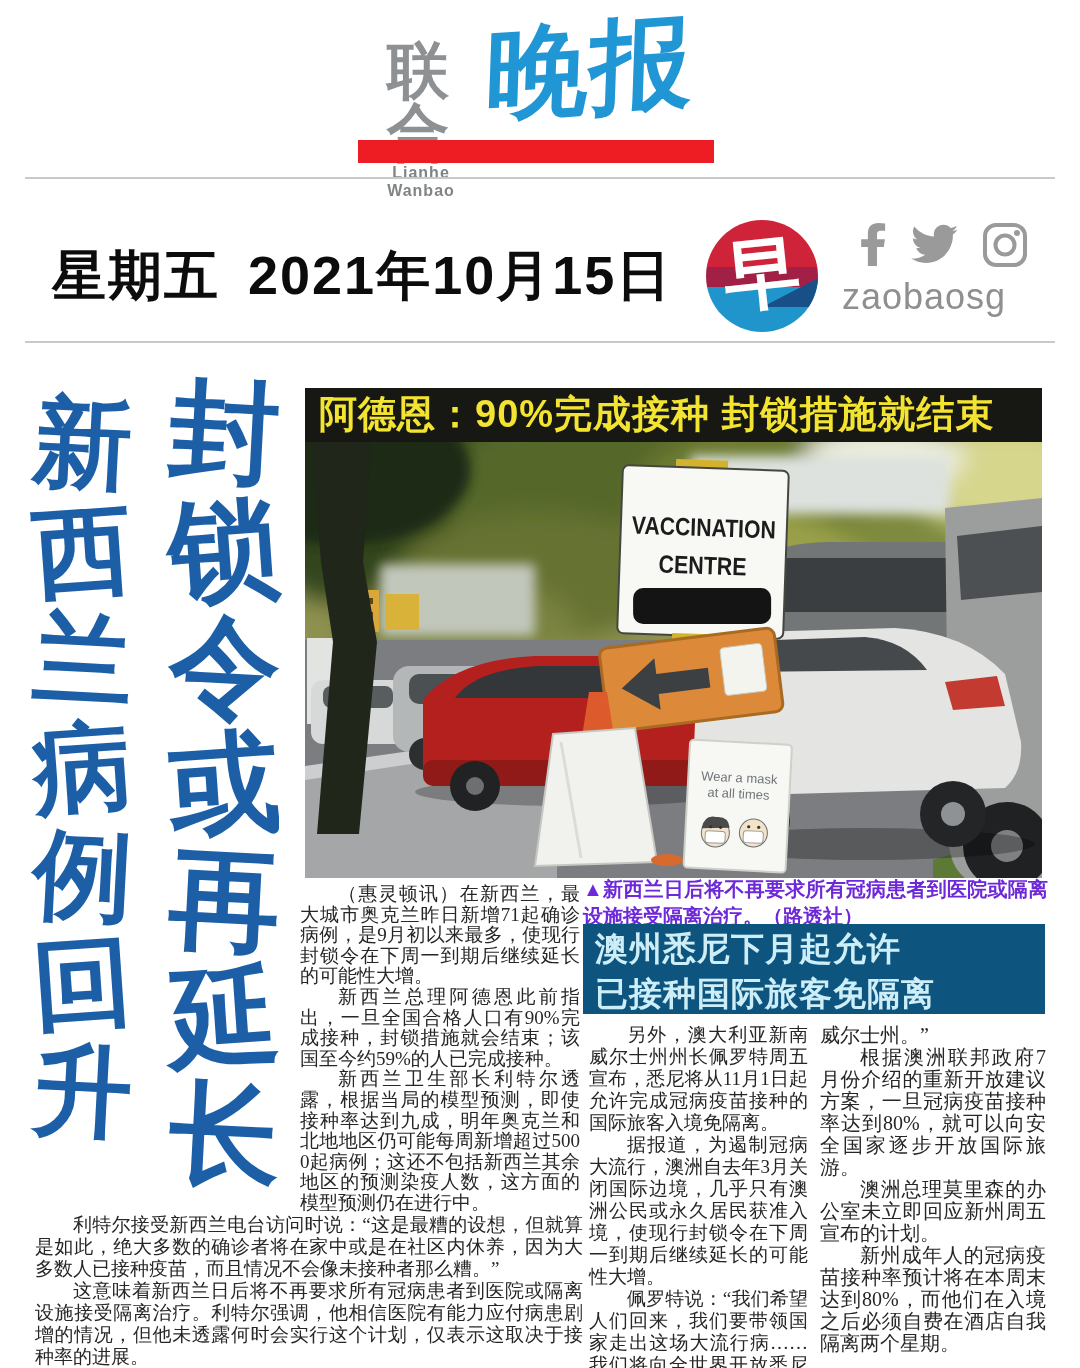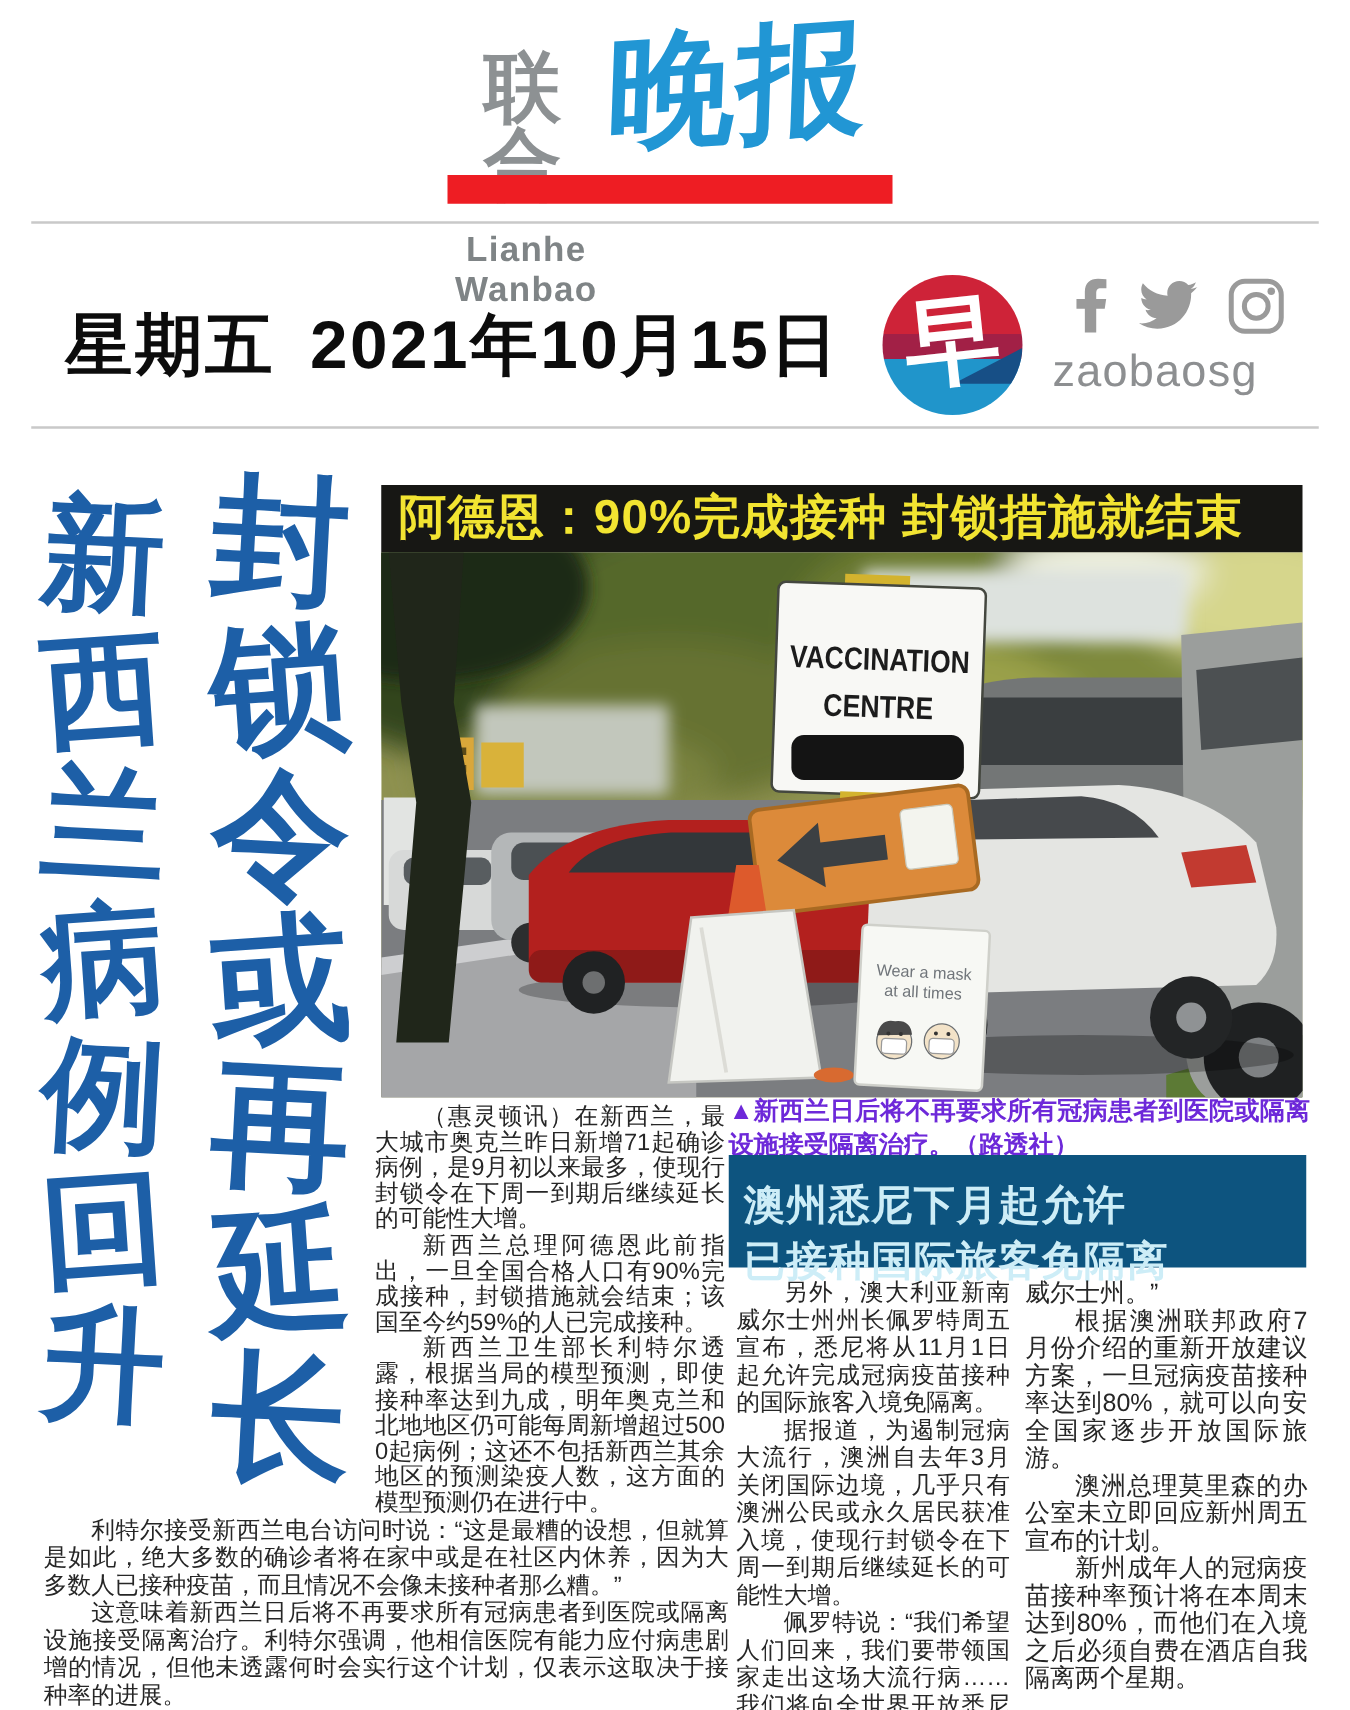--- a/index.html
+++ b/index.html
@@ -4,21 +4,21 @@
 <style>
   html,body{margin:0;padding:0;background:#e8e8e8;}
   .page{position:relative;width:1080px;height:1368px;background:#ffffff;overflow:hidden;
         font-family:"Liberation Sans",sans-serif;}
   .page *{box-sizing:border-box;}
 
   
   .masthead{position:absolute;left:0;top:0;width:1080px;height:178px;}
   .logo-gray{position:absolute;left:356px;top:40px;width:130px;text-align:center;}
   .logo-gray .cn{font-size:62px;font-weight:700;color:#8d9193;letter-spacing:6px;line-height:62px;}
-  .logo-gray .rom{font-size:28px;color:#7f8486;font-weight:700;margin-top:20px;letter-spacing:1px;}
+  .logo-gray .rom{font-size:16px;color:#7f8486;font-weight:700;margin-top:0;letter-spacing:1px;}
   .logo-blue{position:absolute;left:486px;top:8px;font-size:102px;font-weight:900;color:#2196d4;
              transform:rotate(-4deg) skewX(-6deg);letter-spacing:2px;line-height:120px;}
   .red-bar{position:absolute;left:358px;top:140px;width:356px;height:23px;background:#ee1d23;}
   .hairline{position:absolute;left:25px;width:1030px;height:2px;background:#c9c9c9;}
   .hl1{top:177px;} .hl2{top:341px;}
 
   
   .date-row{position:absolute;left:52px;top:240px;font-size:54px;font-weight:600;color:#0c0c0c;
             letter-spacing:2px;white-space:nowrap;}
   .date-row .gap{display:inline-block;width:28px;}
@@ -45,29 +45,29 @@
 
   
   .banner{position:absolute;left:305px;top:388px;width:737px;height:54px;background:#171714;
           color:#f2e431;font-size:38px;font-weight:700;line-height:53px;padding-left:14px;
           letter-spacing:1px;white-space:nowrap;}
   .photo-wrap{position:absolute;left:305px;top:442px;width:737px;height:436px;}
   .photo-wrap svg{width:737px;height:436px;display:block;}
   .caption{position:absolute;left:583px;top:876px;width:465px;font-size:20px;font-weight:700;
            color:#6d28d9;line-height:27px;text-align:justify;word-break:break-all;}
 
-  .article{font-family:Liberation Sans, sans-serif;color:#262626;text-align:justify;word-break:break-all;}
+  .article{font-family:Liberation Serif, serif;color:#262626;text-align:justify;word-break:break-all;}
   .article p{margin:0;text-indent:2em;}
   .article p.no-indent{text-indent:0;}
   .a1{position:absolute;left:300px;top:884px;width:280px;font-size:19px;line-height:20.6px;}
   .a1b{position:absolute;left:35px;top:1214px;width:548px;font-size:19px;line-height:22px;}
 
   
   .bluebox{position:absolute;left:583px;top:924px;width:462px;height:90px;background:#0d547f;
-           color:#cdedf7;font-size:33px;font-weight:700;line-height:45px;padding:17px 0 0 12px;
+           color:#cdedf7;font-size:33px;font-weight:700;line-height:45px;padding:2px 0 0 12px;
            letter-spacing:1px;}
   .a2-col1{position:absolute;left:589px;top:1024px;width:219px;font-size:19px;line-height:22px;}
   .a2-col2{position:absolute;left:820px;top:1024px;width:226px;font-size:20px;line-height:22px;}
 </style>
 </head>
 <body>
 
 <div class="page">
 
   <div class="masthead">

